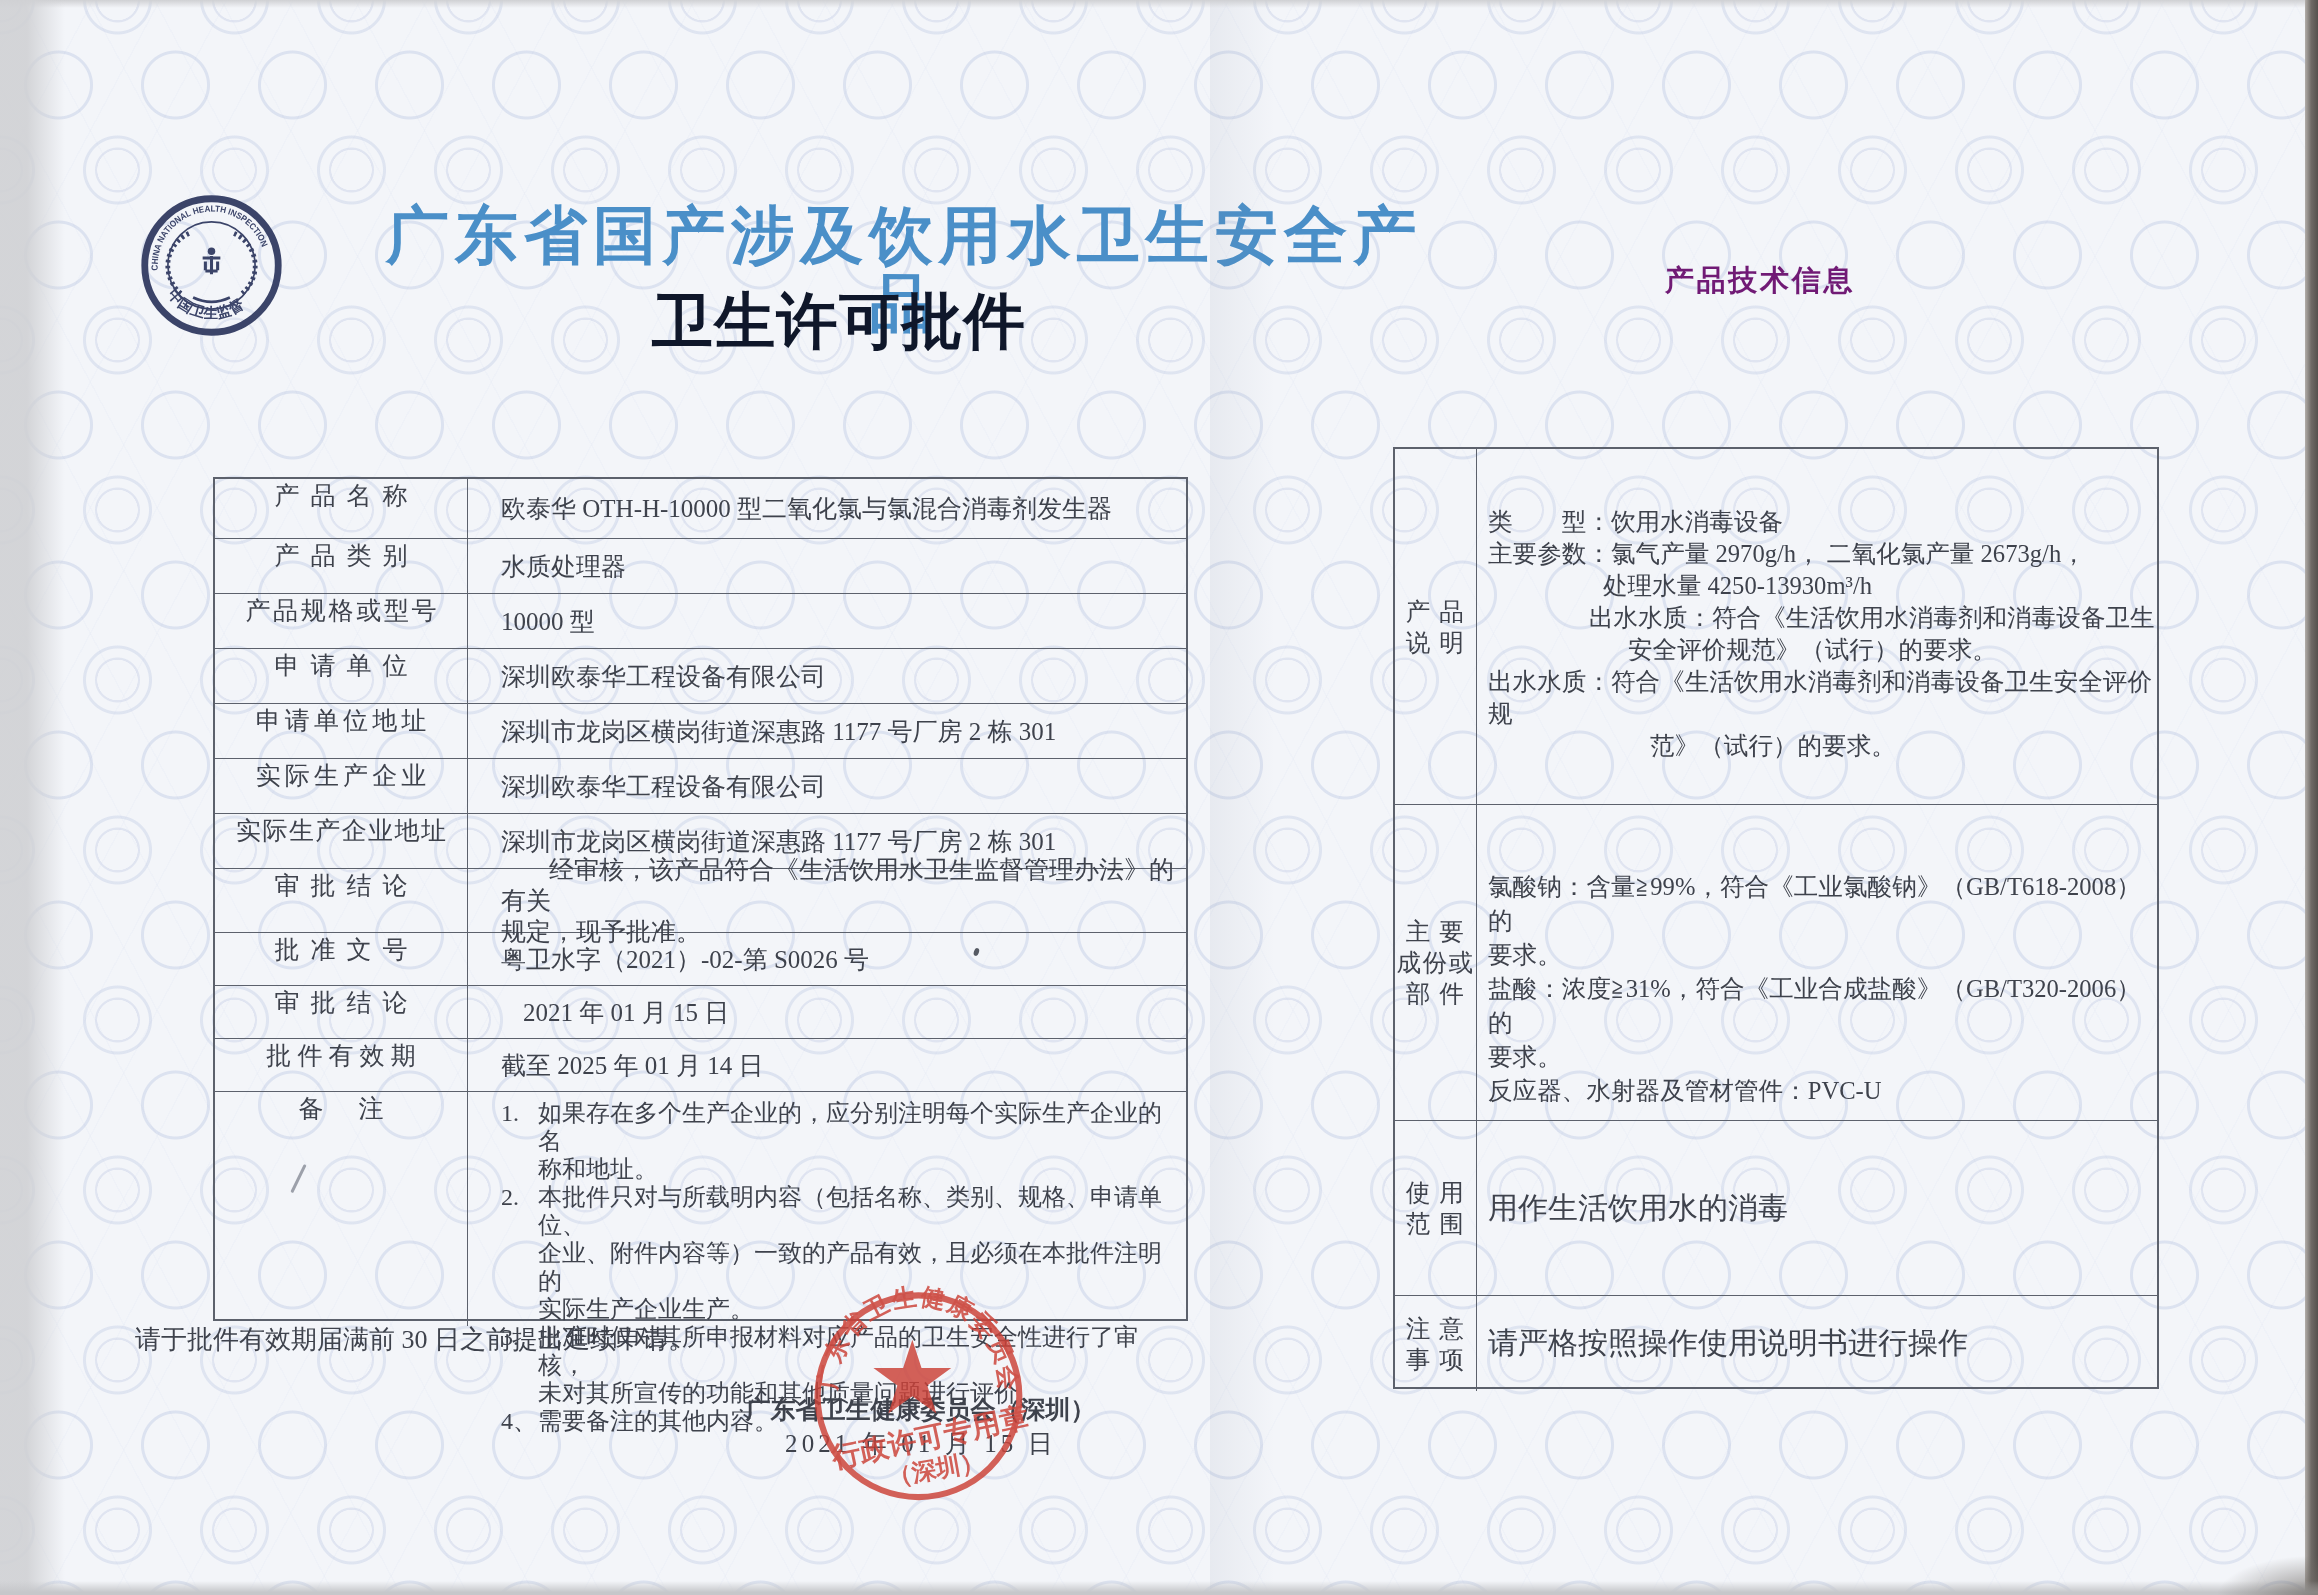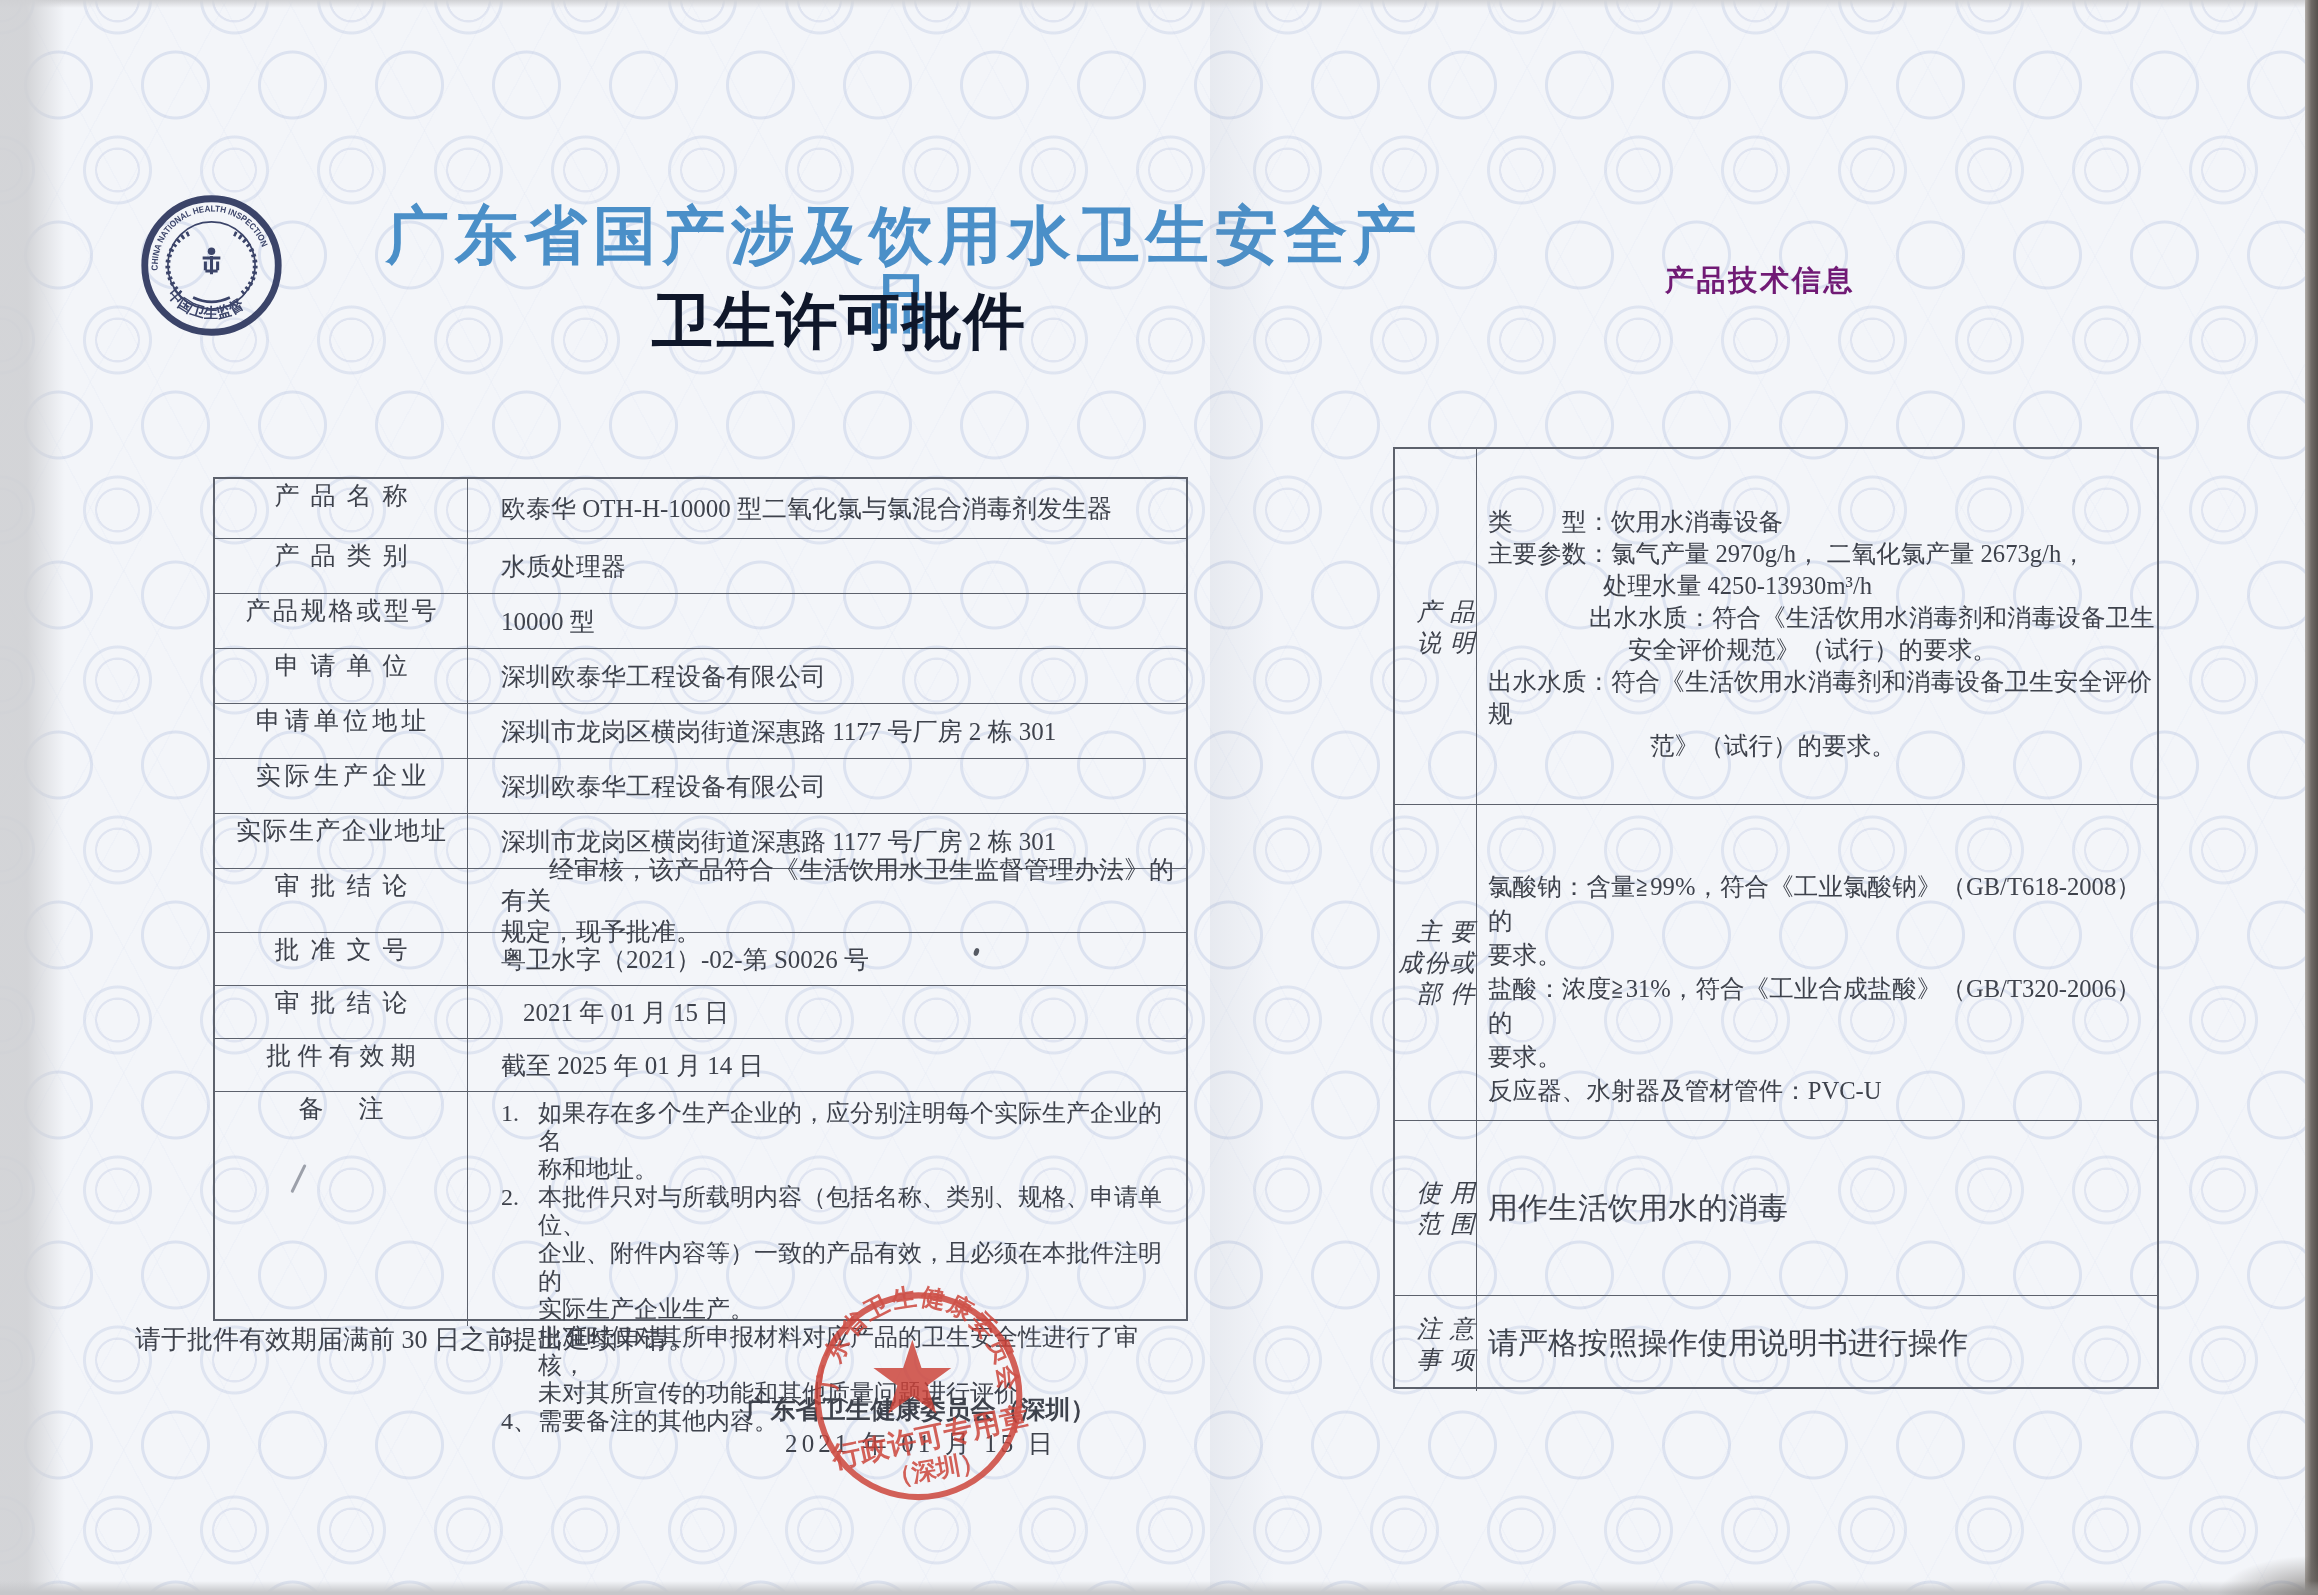--- a/index.html
+++ b/index.html
@@ -43,21 +43,21 @@
   .remarks-value{display:block;padding:6.8px 13.6px 0 33px;line-height:28px;font-size:24px;}
   .ritem{display:flex;}
   .ritem .num{flex:0 0 37px;}
   .ritem .rlines{flex:1 1 auto;}
   
   .rtable{left:1393px;top:447px;width:766px;height:942px;border:2px solid #5c616c;box-sizing:border-box;
           display:flex;flex-direction:column;font-size:24.6px;}
   .rrow{display:flex;border-bottom:1.4px solid #5c616c;box-sizing:border-box;flex:0 0 auto;}
   .rrow:last-child{border-bottom:none;}
   .rcell-label{flex:0 0 82px;border-right:1.4px solid #5c616c;display:flex;flex-direction:column;
-               align-items:flex-end;justify-content:center;box-sizing:border-box;line-height:31px;letter-spacing:1.4px;font-style:italic;}
+               align-items:center;justify-content:center;box-sizing:border-box;line-height:31px;letter-spacing:1.4px;}
   .rcell-content{flex:1 1 auto;box-sizing:border-box;padding-left:11px;}
   .r1content{padding-top:57px;line-height:32px;}
   .r2content{padding-top:65px;line-height:34px;}
   .rcenter{display:flex;align-items:center;padding-left:11px;}
   .ml148{margin-left:101px;} .ml168{margin-left:115px;} .ml205{margin-left:140px;} .ml238{margin-left:162px;}
   
   .renewal{left:135px;top:1323px;font-size:26px;line-height:33px;}
   .issuer{left:716px;top:1393px;width:409px;text-align:center;font-size:25px;line-height:33px;font-weight:bold;}
   .issue-date{left:730px;top:1427px;width:382px;text-align:center;font-size:25px;line-height:33px;letter-spacing:4.1px;}
   

